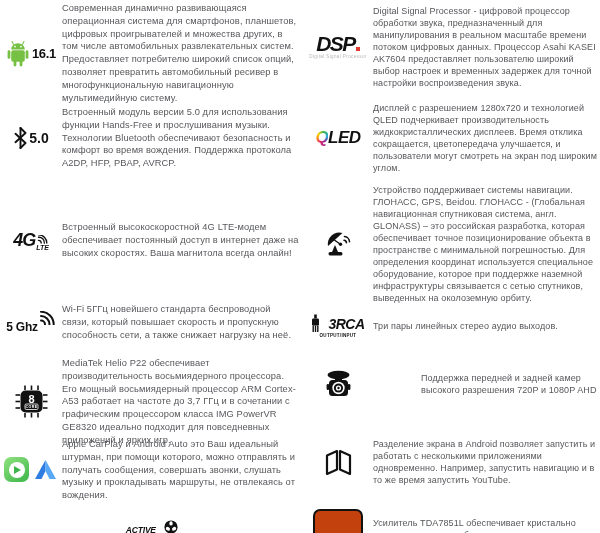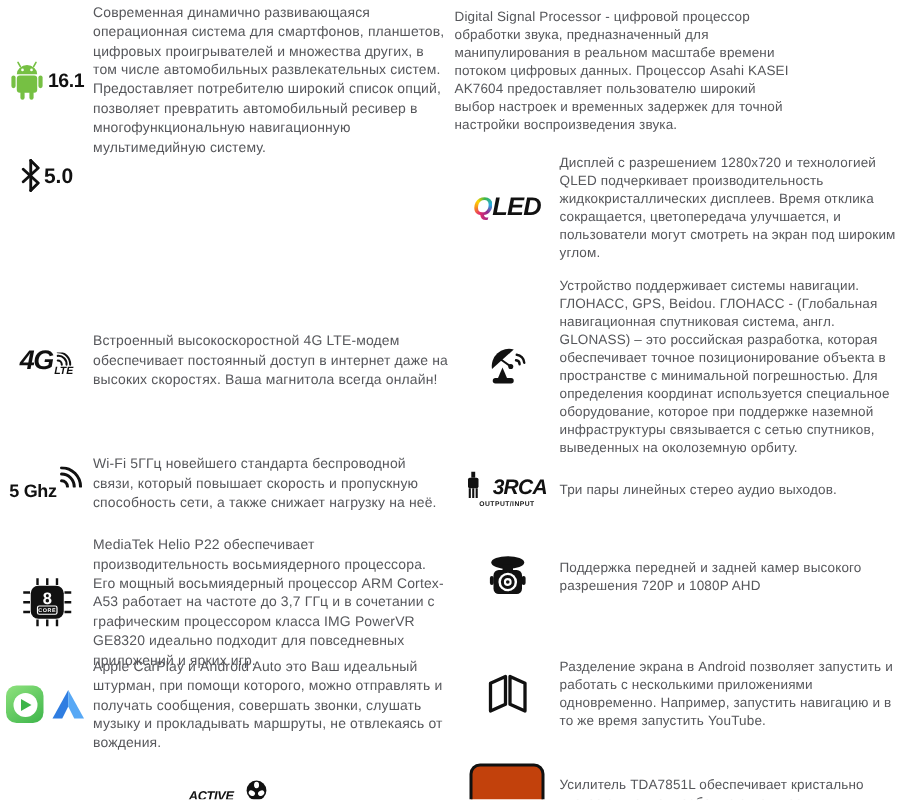--- a/index.html
+++ b/index.html
@@ -91,20 +91,21 @@
         <svg width="15" height="22" viewBox="0 0 15 22">
           <g fill="none" stroke="#111" stroke-width="1.9" stroke-linejoin="round" stroke-linecap="round">
             <path d="M7.5 1 V21"></path>
             <path d="M7.5 1 L12.5 6 L2.5 15.2"></path>
             <path d="M7.5 21 L12.5 16 L2.5 6.8"></path>
           </g>
         </svg>
         <span class="bt-num">5.0</span>
       </span>
     </div>
+    <div class="txt">Встроенный модуль версии 5.0 для использования функции Hands-Free и прослушивания музыки. Технологии Bluetooth обеспечивают безопасность и комфорт во время вождения. Поддержка протокола A2DP, HFP, PBAP, AVRCP.</div>
   </div>
 
   <div class="row left" style="top:221px;">
     <div class="icon-cell">
       <span style="display:flex;align-items:flex-end;">
         <span class="fourg">4G</span>
         <span class="lte-col">
           <svg width="12" height="9" viewBox="0 0 12 10">
             <g fill="none" stroke="#111" stroke-width="1.5" stroke-linecap="round">
               <path d="M1 7 A3 3 0 0 1 4 10" transform="translate(0,-1)"></path>
@@ -193,20 +194,29 @@
             <ellipse cx="10.1" cy="8.8" rx="1.7" ry="2.2" transform="rotate(240 10.1 8.8)"></ellipse>
           </g>
           <circle cx="7" cy="7" r="1.3" fill="#111"></circle>
         </svg>
       </span>
     </div>
     <div class="txt">Активное охлаждение радиатора, позволяет устройству работать стабильнее.</div>
   </div>
 
   <div class="row right" style="top:5px;">
+    <div class="icon-cell">
+      <span class="dsp-wrap">
+        <span class="dsp-row">
+          <span class="dsp">DSP</span>
+          <span class="dsp-dot"></span>
+        </span>
+        <span class="dsp-sub">Digital Signal Processor</span>
+      </span>
+    </div>
     <div class="txt">Digital Signal Processor - цифровой процессор обработки звука, предназначенный для манипулирования в реальном масштабе времени потоком цифровых данных. Процессор Asahi KASEI AK7604 предоставляет пользователю широкий выбор настроек и временных задержек для точной настройки воспроизведения звука.</div>
   </div>
 
   <div class="row right" style="top:102px;">
     <div class="icon-cell">
       <span class="qled"><span class="q-grad">Q</span><span>LED</span></span>
     </div>
     <div class="txt">Дисплей с разрешением 1280x720 и технологией QLED подчеркивает производительность жидкокристаллических дисплеев. Время отклика сокращается, цветопередача улучшается, и пользователи могут смотреть на экран под широким углом.</div>
   </div>
 
@@ -241,21 +251,21 @@
             </g>
           </svg>
           <span class="rca">3RCA</span>
         </span>
         <span class="rca-sub">OUTPUT/INPUT</span>
       </span>
     </div>
     <div class="txt">Три пары линейных стерео аудио выходов.</div>
   </div>
 
-  <div class="row right" style="top:368px;">
+  <div class="row right" style="top:368px;gap:48px;">
     <div class="icon-cell">
       <svg width="31" height="31" viewBox="0 0 31 31">
         <ellipse cx="15.5" cy="7" rx="11" ry="4.2" fill="#111"></ellipse>
         <rect x="12" y="8.5" width="7" height="4" fill="#111"></rect>
         <rect x="6" y="12" width="19" height="16" rx="3.5" fill="#111"></rect>
         <rect x="3.6" y="16" width="2.6" height="6" rx="1.3" fill="#111"></rect>
         <rect x="24.8" y="16" width="2.6" height="6" rx="1.3" fill="#111"></rect>
         <circle cx="15.5" cy="20" r="6.2" fill="#fff"></circle>
         <circle cx="15.5" cy="20" r="4.6" fill="#111"></circle>
         <circle cx="15.5" cy="20" r="2.6" fill="#fff"></circle>

